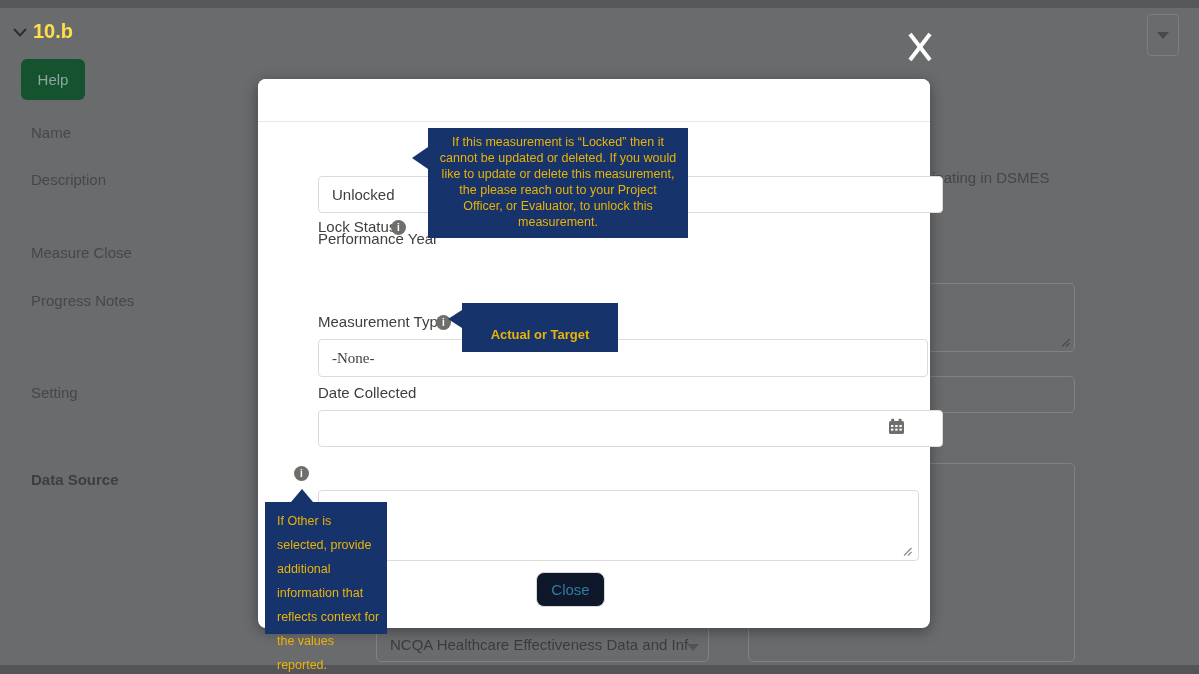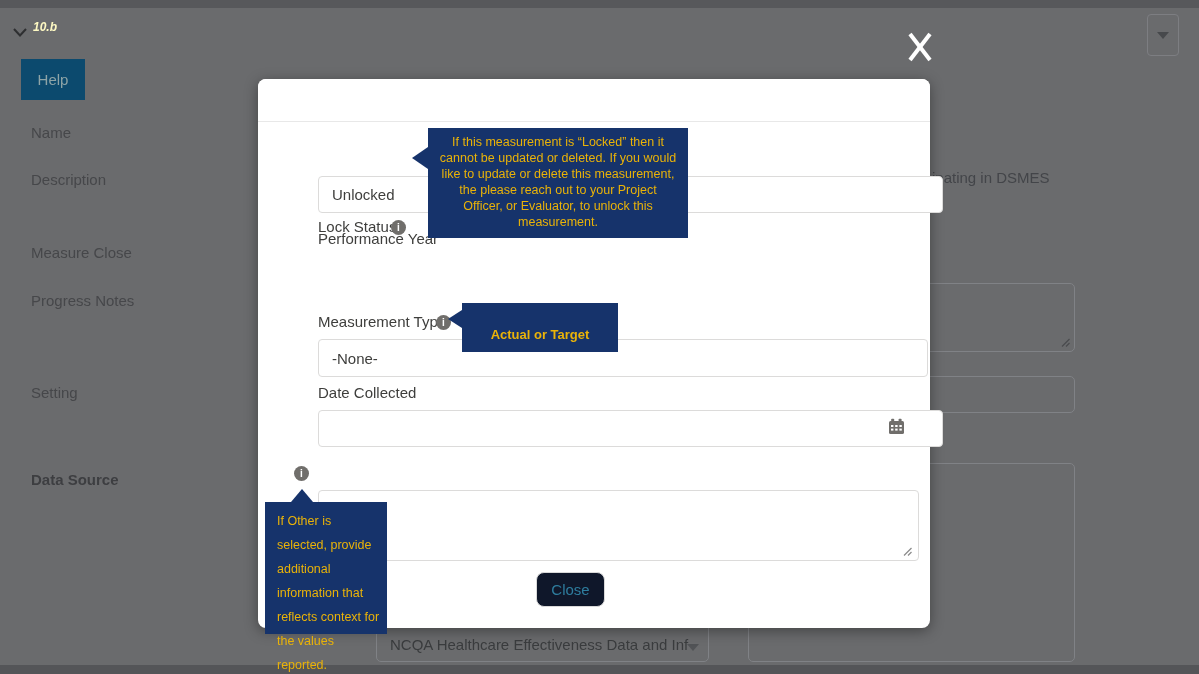--- a/index.html
+++ b/index.html
@@ -7,23 +7,23 @@
     width:1199px;height:674px;position:relative;overflow:hidden;
     background:#6a6b6d;
     font-family:"Liberation Sans", sans-serif;
     -webkit-font-smoothing:antialiased;
   }
   .abs{position:absolute;box-sizing:border-box;}
 
   
   .strip-top{left:0;top:0;width:1199px;height:8px;background:#57585b;}
   .strip-bottom{left:0;top:665px;width:1199px;height:9px;background:#545558;}
-  .section-head{left:33px;top:20px;font-size:12px;font-weight:700;color:#fef9c3;font-style:italic;}
+  .section-head{left:33px;top:20px;font-size:20px;font-weight:700;color:#fde047;}
   .chev{left:12px;top:27px;}
-  .help-btn{left:21px;top:59px;width:64px;height:41px;background:#0c4a6e;border-radius:0;
+  .help-btn{left:21px;top:59px;width:64px;height:41px;background:#14532d;border-radius:6px;
     color:#8ea4a7;font-size:15px;display:flex;align-items:center;justify-content:center;cursor:default;}
   .lbl{left:31px;font-size:15px;color:#46474a;}
   .lbl.bold{font-weight:700;color:#3d3e41;margin-top:28px;}
   .clip-right{left:932px;top:169px;font-size:15px;color:#434549;white-space:nowrap;}
   .bg-box{border:1px solid #808286;border-radius:5px;background:transparent;}
   .bg-handle{width:11px;height:11px;}
   .ncqa-text{left:13px;top:23px;font-size:15px;color:#3a3c3e;white-space:nowrap;max-width:300px;overflow:hidden;}
   .tri-down{width:0;height:0;border-left:6px solid transparent;border-right:6px solid transparent;border-top:7px solid #515356;}
   .top-dd-btn{left:1147px;top:14px;width:32px;height:42px;border:1px solid #7d7e82;border-radius:4px;
     display:flex;align-items:center;justify-content:center;background:transparent;cursor:default;}
@@ -109,21 +109,21 @@
   <div class="modal-header"></div>
 
   <span class="f-label" style="left:60px;top:139px;">Lock Status</span>
   <span class="info-icon" style="left:133px;top:141px;">i</span>
   <input class="inp" style="left: 60px; top: 97px; width: 597px; height: 35px;" readonly="" value="Unlocked">
 
   <span class="f-label" style="left:60px;top:151px;">Performance Year</span>
 
   <span class="f-label" style="left:60px;top:234px;">Measurement Type</span>
   <span class="info-icon" style="left:178px;top:236px;">i</span>
-  <input class="inp" style="left: 60px; top: 260px; width: 582px; height: 36px;" readonly="" value="-None-">
+  <input class="inp" style="left: 60px; top: 260px; width: 582px; height: 36px; font-family: Liberation Serif, serif;" readonly="" value="-None-">
 
   <span class="f-label" style="left:60px;top:305px;">Date Collected</span>
   <input class="inp" style="left: 60px; top: 331px; width: 597px; height: 35px;" readonly="" value="">
   <svg class="abs" style="left:630px;top:339px;" width="17" height="17" viewBox="0 0 17 17">
     <rect x="3.2" y="0.8" width="3" height="3.4" rx="0.8" fill="#706e6b"></rect>
     <rect x="10.6" y="0.8" width="3" height="3.4" rx="0.8" fill="#706e6b"></rect>
     <rect x="1" y="3" width="15" height="13" rx="1.6" fill="#706e6b"></rect>
     <rect x="3" y="7" width="2.4" height="2" fill="#fff"></rect>
       <rect x="7.2" y="7" width="2.4" height="2" fill="#fff"></rect>
       <rect x="11.4" y="7" width="2.4" height="2" fill="#fff"></rect>

